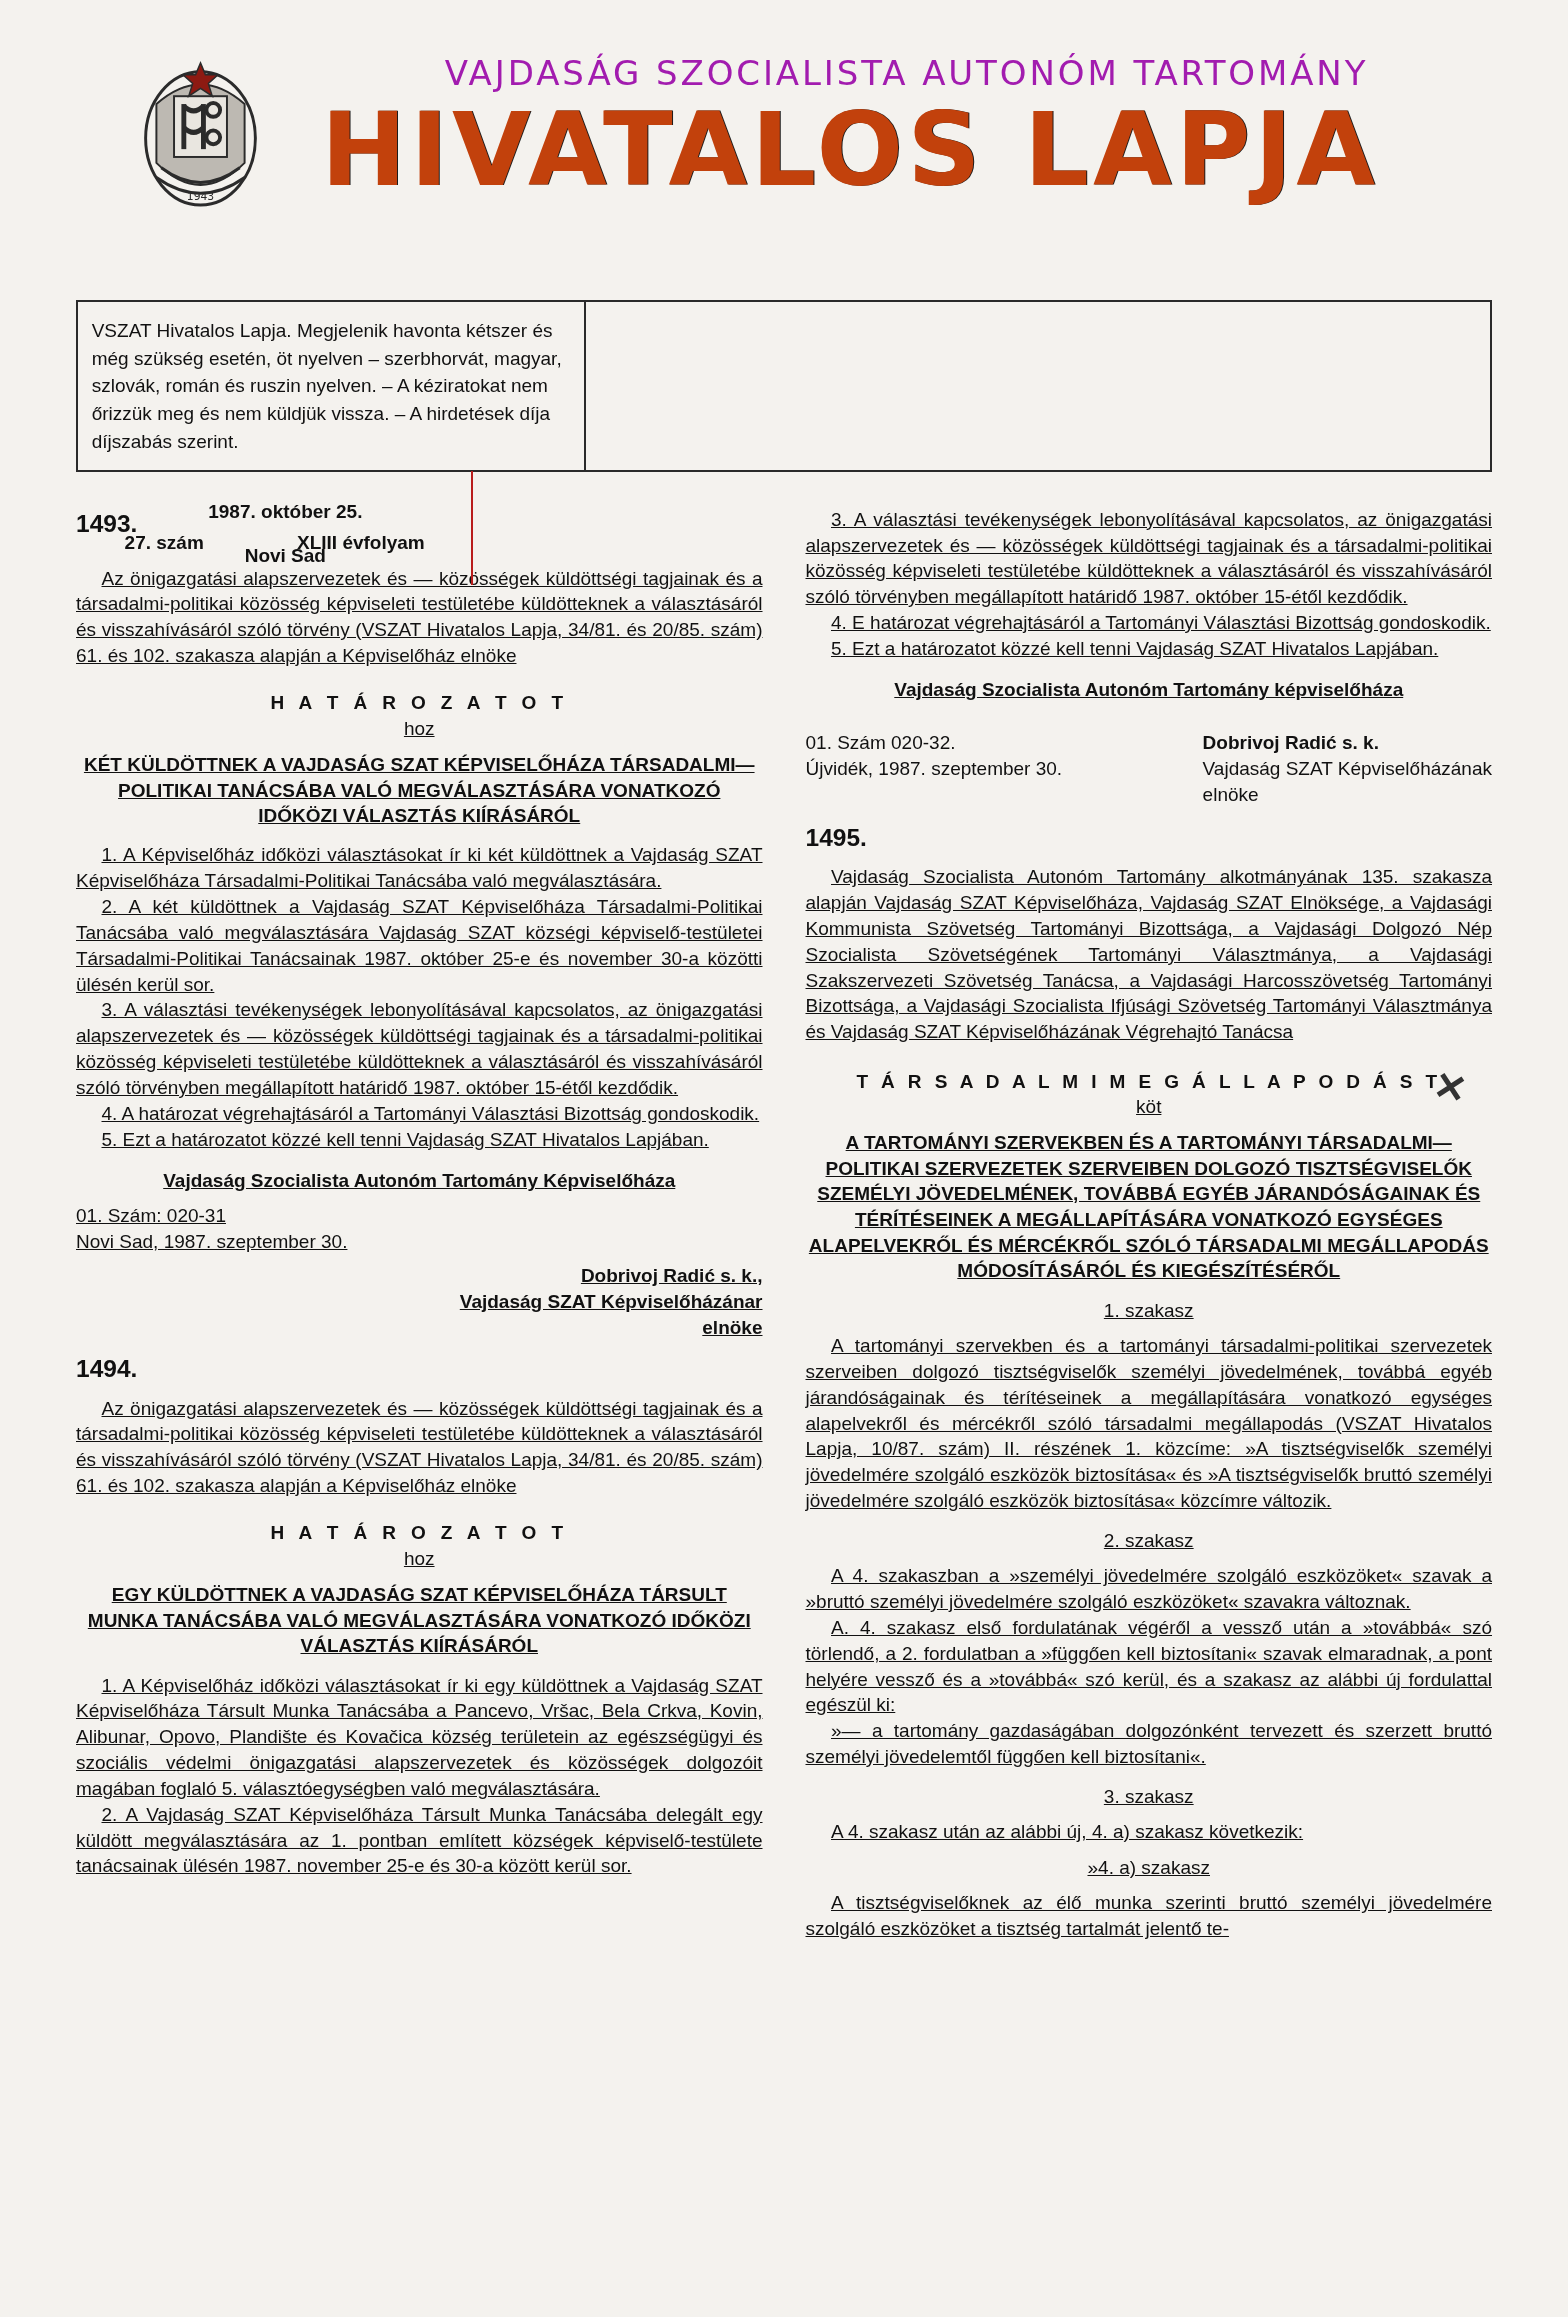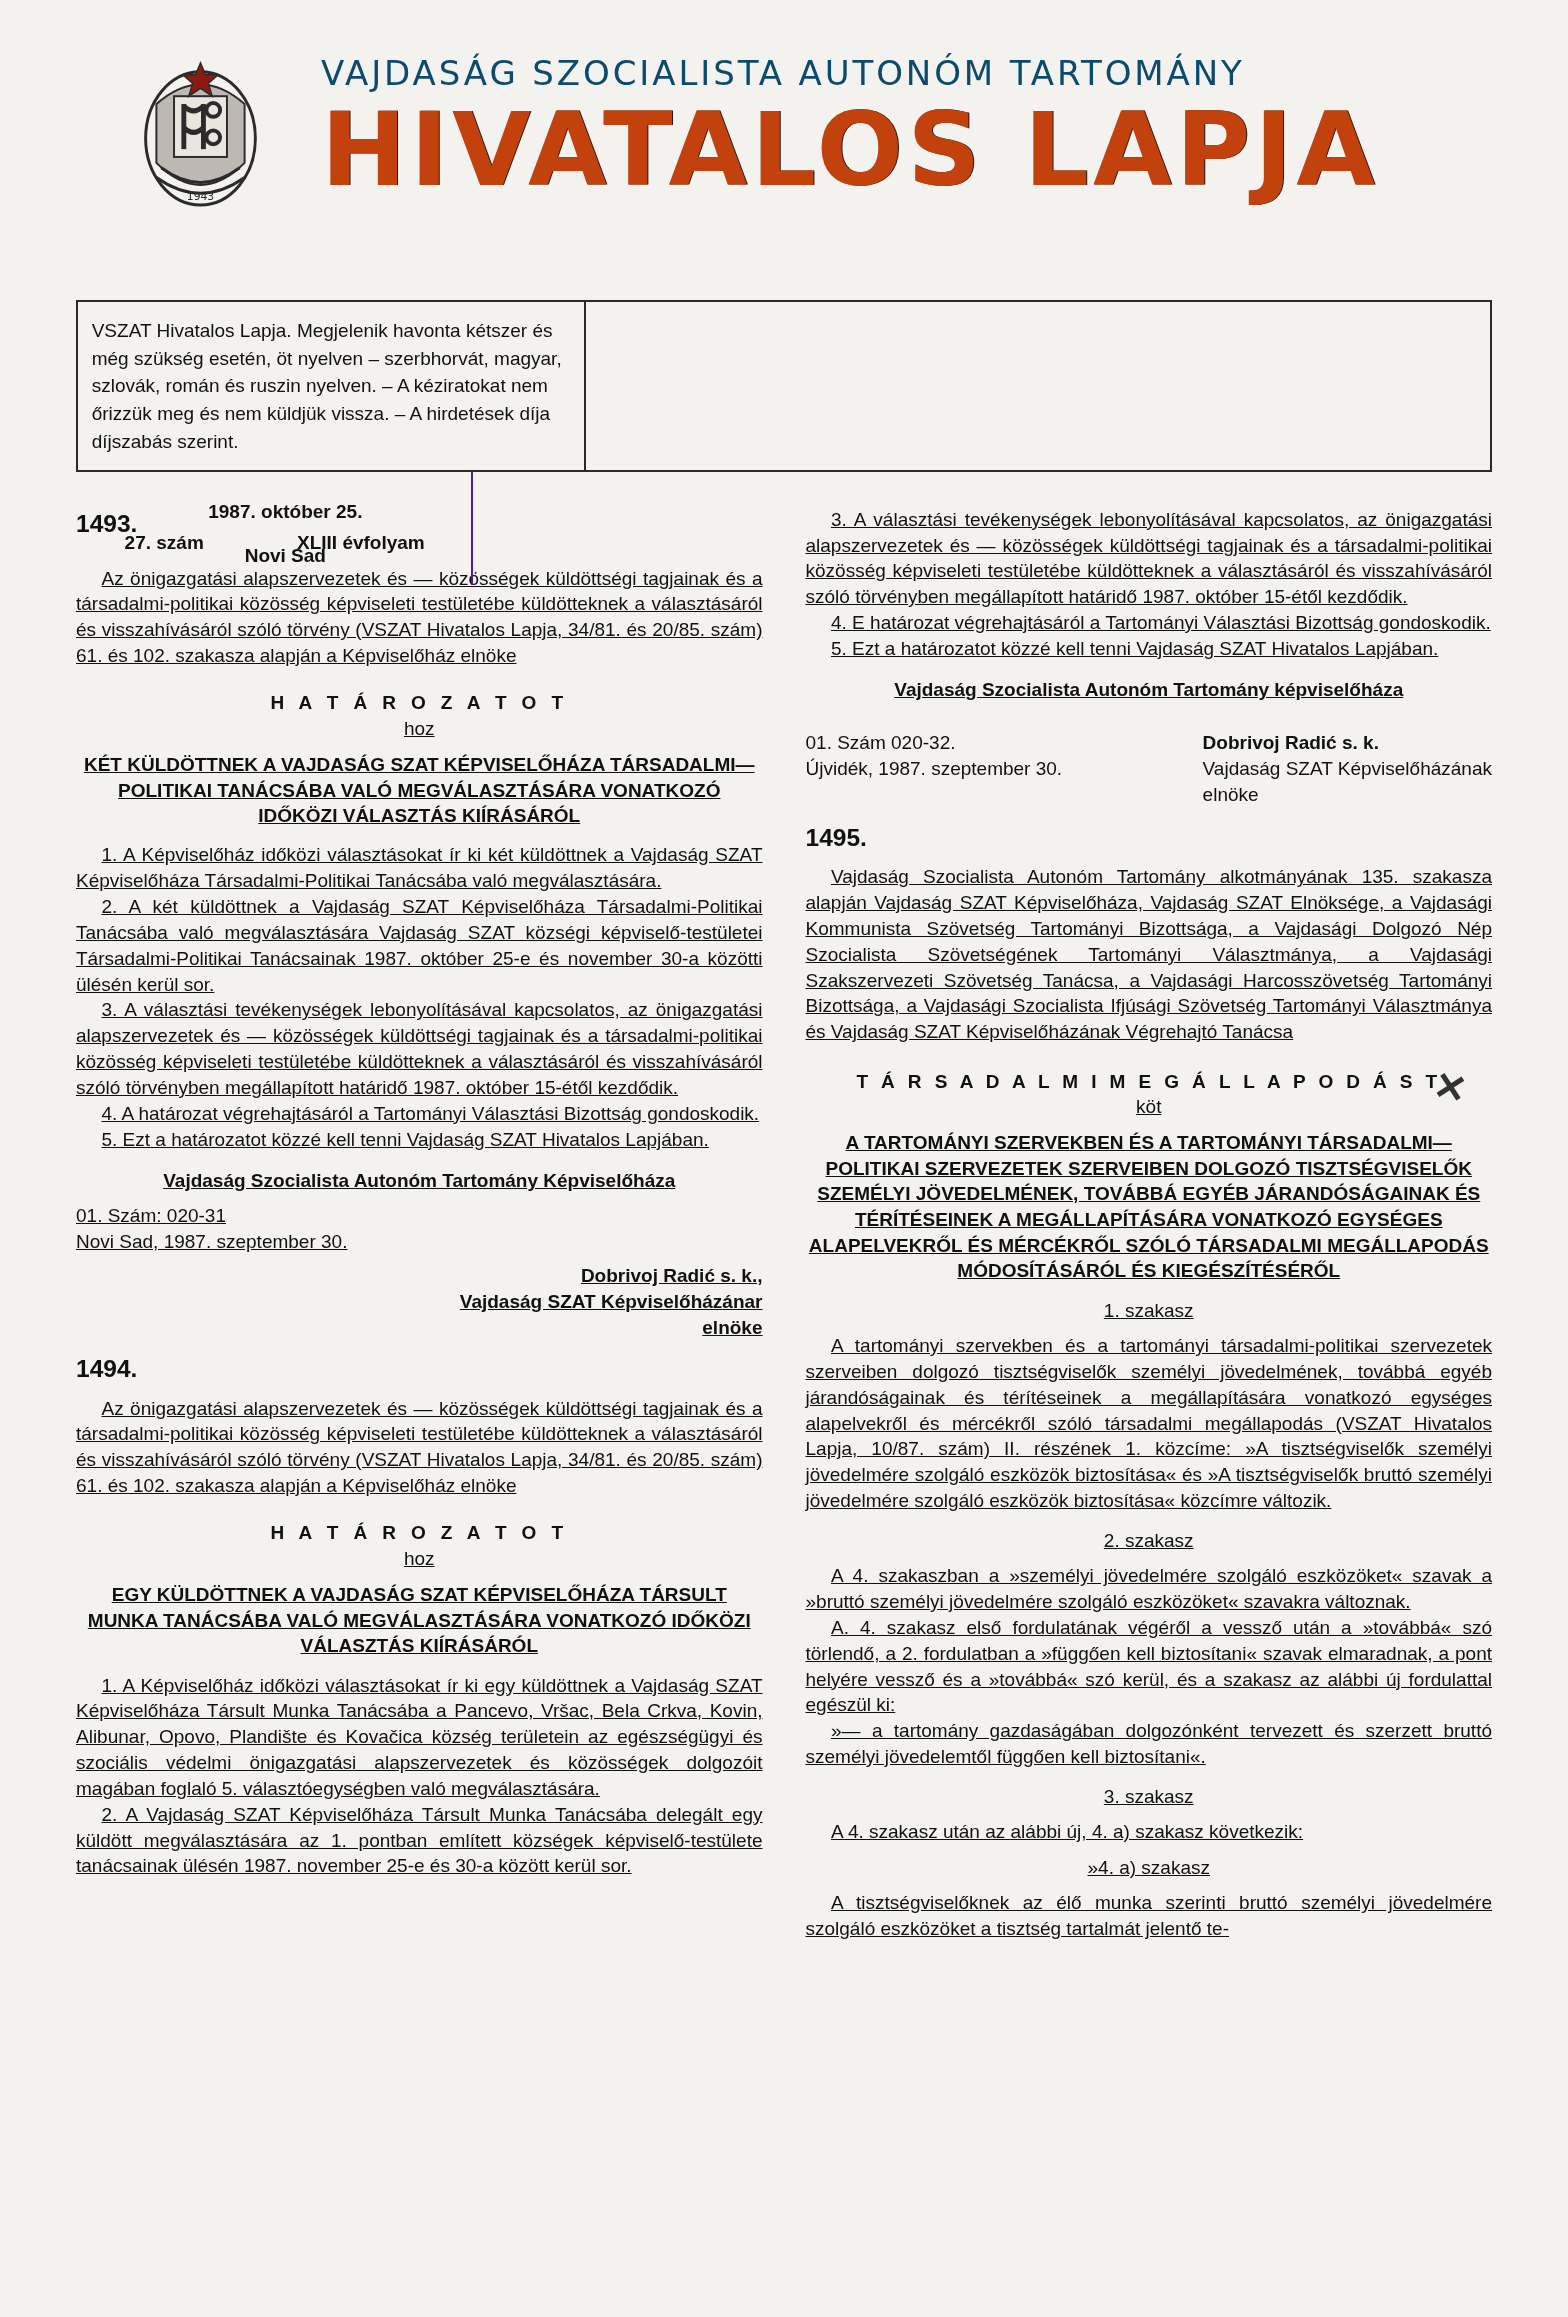--- a/index.html
+++ b/index.html
@@ -38,23 +38,24 @@
   }
   .crest svg { display: block; }
   .masthead-titles {
     margin-left: 245px;
     padding-top: 11.8px;
   }
   .paper-kicker {
     font-family: "DejaVu Sans", sans-serif;
     font-size: 34px;
     letter-spacing: 2.9px;
-    color: #0c4a6e;
+    color: #a21caf;
     white-space: nowrap;
     font-weight: 500;
+    text-align: center;
   }
   .paper-title {
     font-family: "DejaVu Sans", sans-serif;
     font-weight: 700;
     font-size: 102px;
     line-height: 1.0;
     letter-spacing: 3.9px;
     margin-top: 5.9px;
     color: #c2410c;
     white-space: nowrap;
@@ -75,21 +76,21 @@
     box-sizing: border-box;
     font-size: 19px;
     line-height: 1.45;
   }
   .infobar .c1 {
     width: 36%;
     border-right: 2px solid #2a2a2a;
   }
   .infobar .c2 {
     width: 28%;
-    border-right: 2px solid #4c1d95;
+    border-right: 2px solid #b91c1c;
     text-align: center;
     font-weight: bold;
     position: relative;
     padding-left: 35px;
   }
   .infobar .c3 {
     width: 36%;
     font-weight: bold;
     line-height: 1.5;
   }

